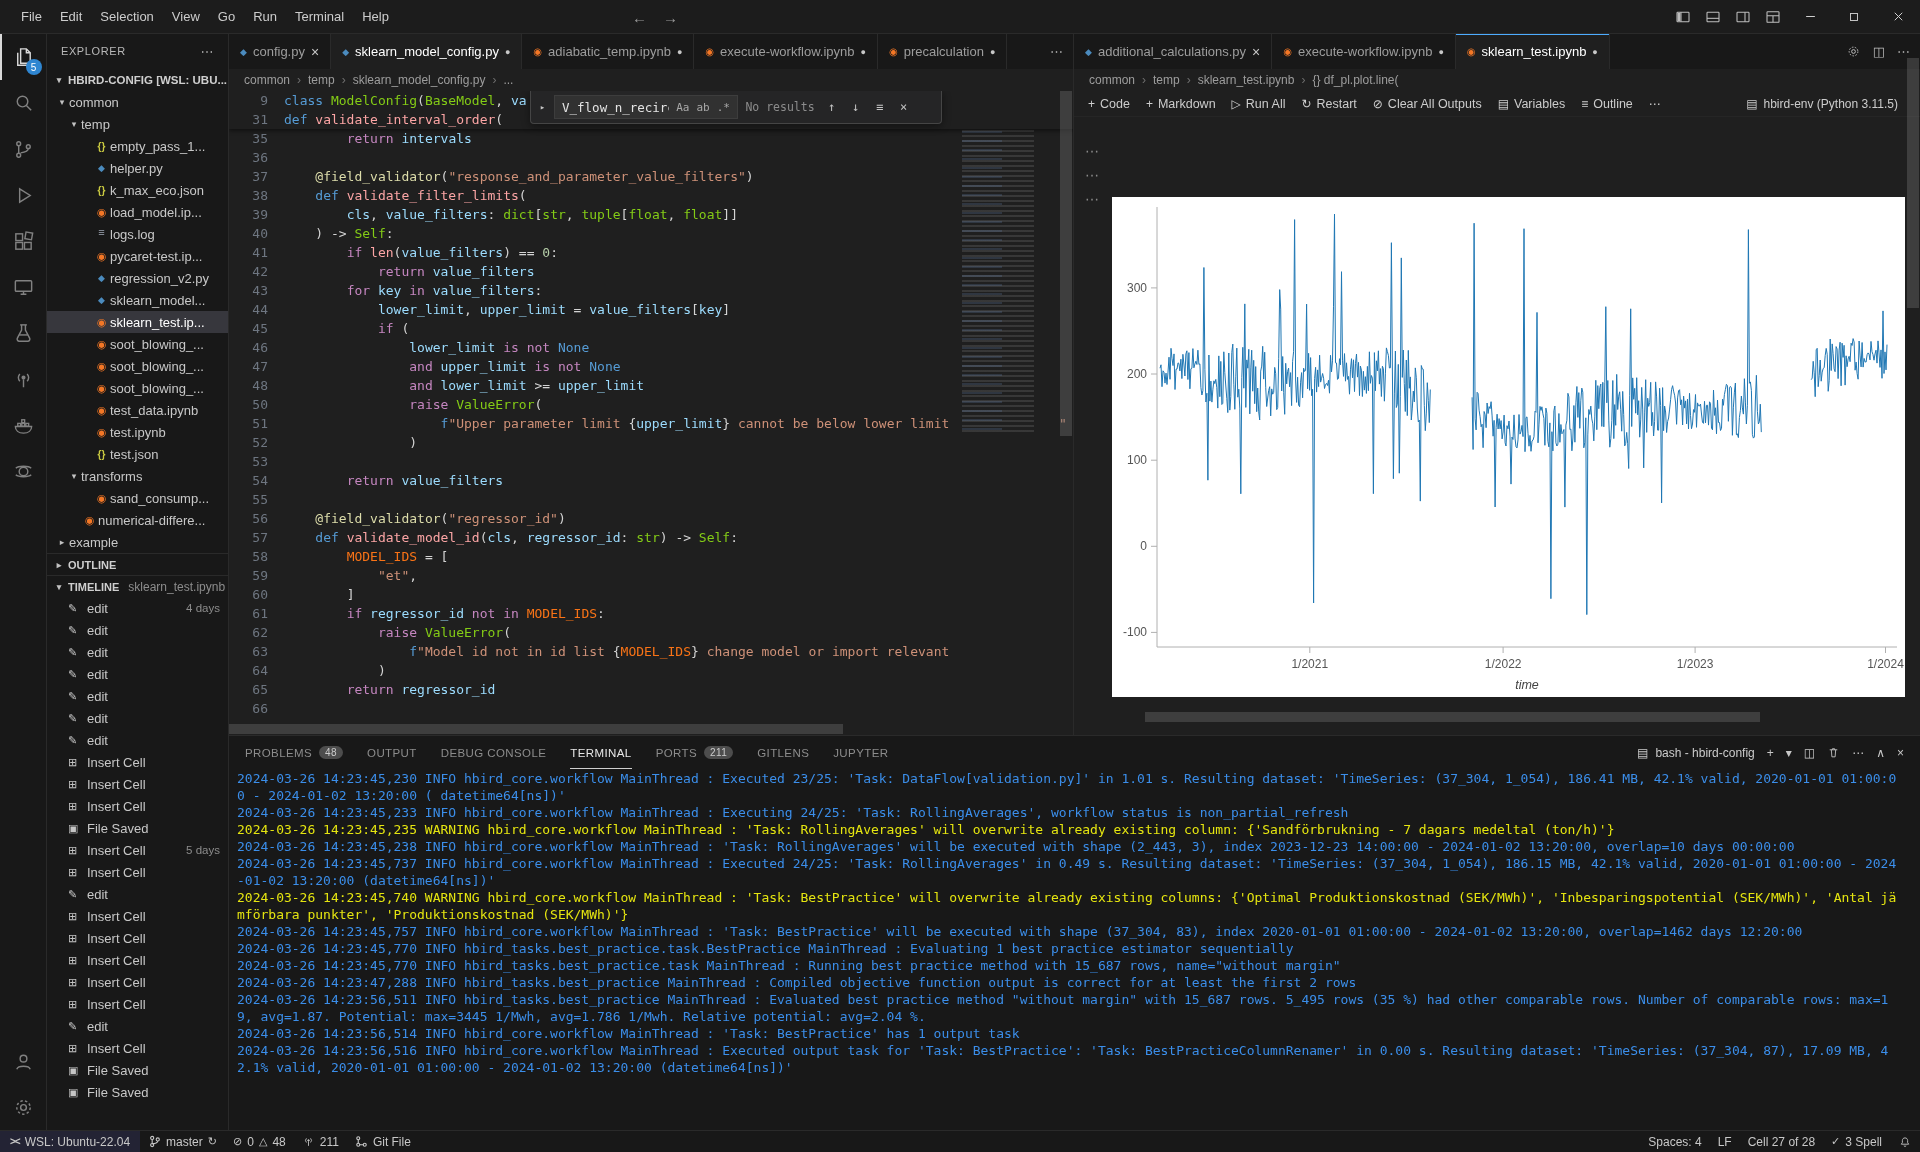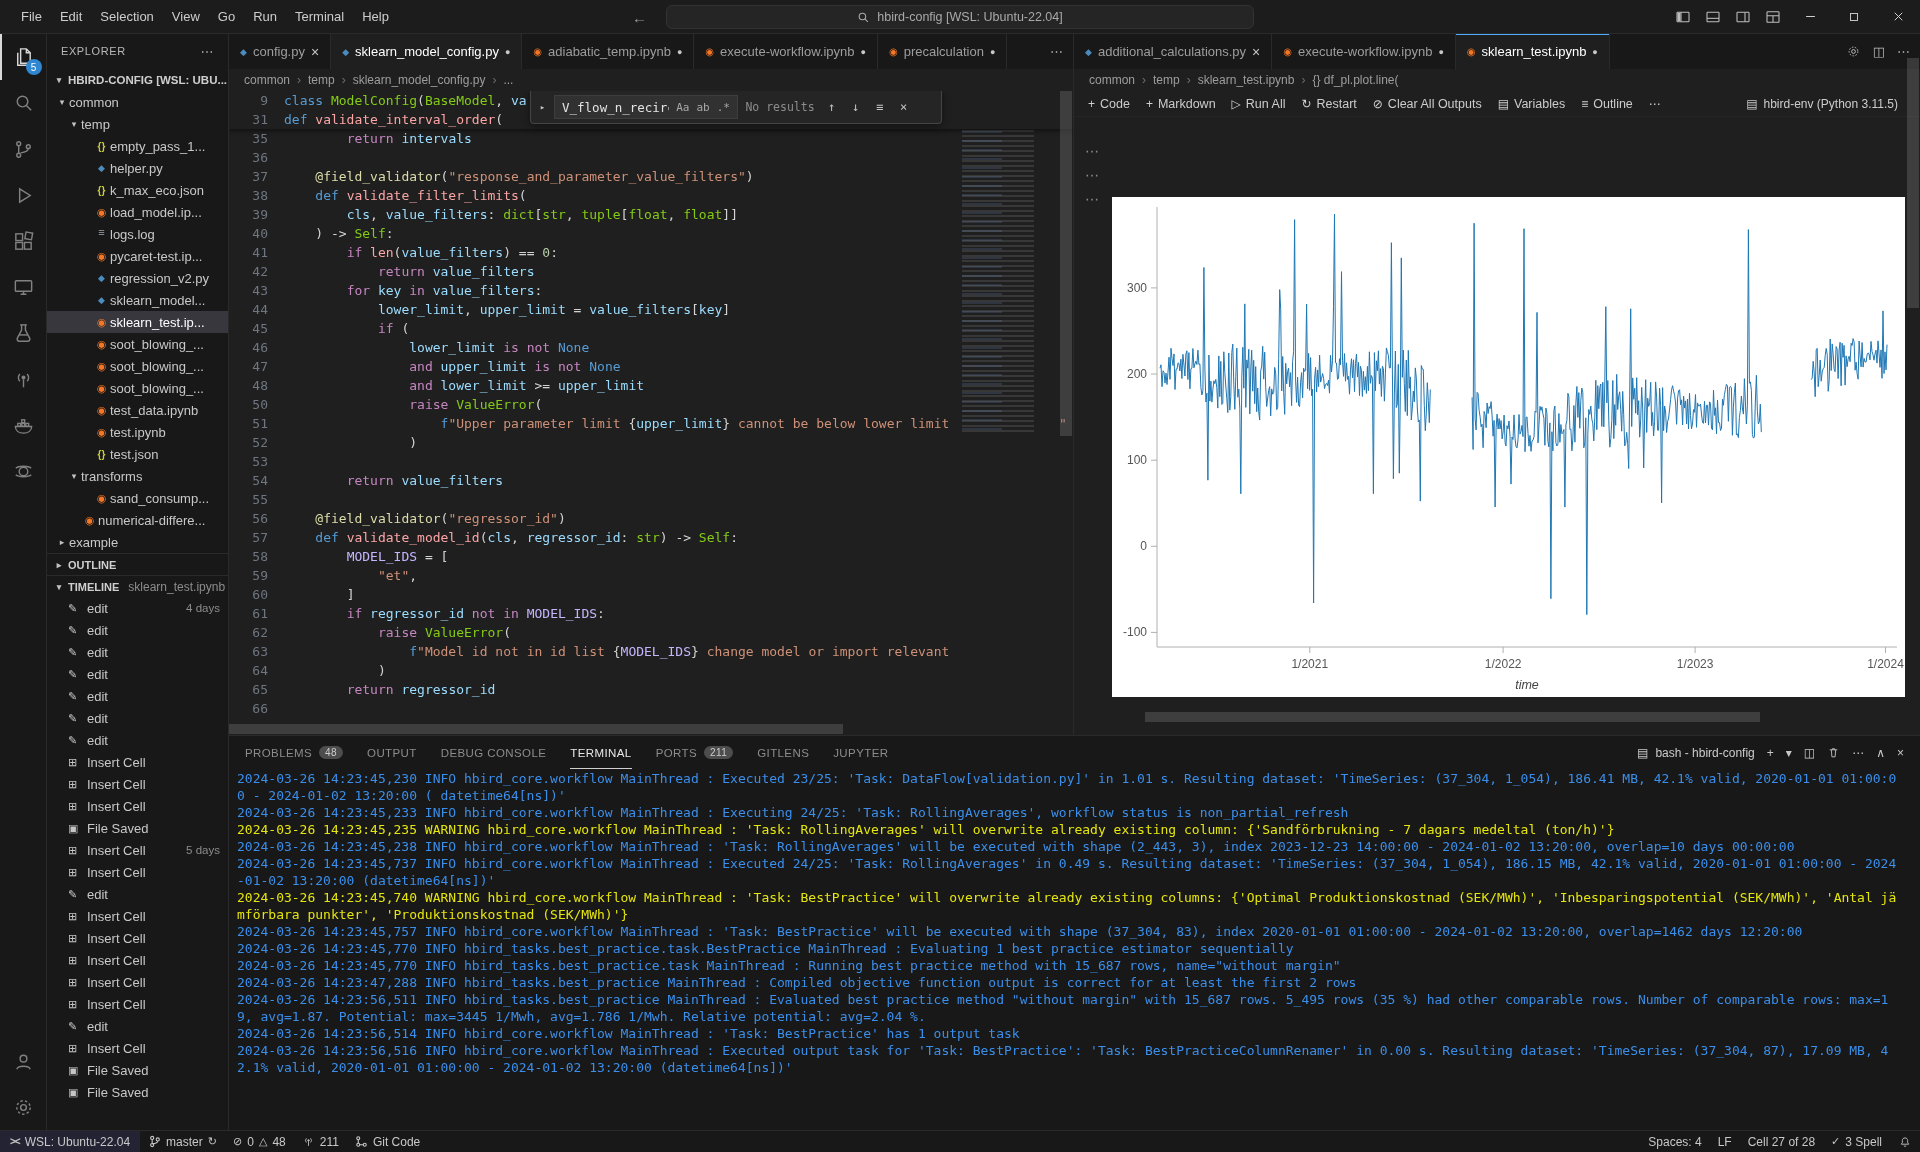--- a/index.html
+++ b/index.html
@@ -65,21 +65,21 @@
   .breadcrumb{height:22px;display:flex;align-items:center;gap:7px;padding:0 15px;font-size:12px;color:#9d9d9d;background:#1f1f1f;white-space:nowrap;overflow:hidden}
   .crumb-sep{color:#6e6e6e}
 
   
   .editor-body{position:absolute;top:57px;left:0;right:0;bottom:0;font-family:"DejaVu Sans Mono",monospace;font-size:13px;line-height:19px;overflow:hidden}
   .sticky{position:relative;z-index:6;background:#1f1f1f;box-shadow:0 2px 4px rgba(0,0,0,.45)}
   .code-line{display:flex;height:19px;white-space:pre}
   .gutter{width:55px;flex:none;text-align:right;padding-right:16px;color:#6e7681}
   .ltext{flex:1;overflow:hidden}
   .tok-kw{color:#569cd6}.tok-kw2{color:#c586c0}.tok-fn{color:#fca5a5}.tok-dec{color:#dcdcaa}
-  .tok-type{color:#84cc16}.tok-var{color:#9cdcfe}.tok-const{color:#c4b5fd}.tok-str{color:#ce9178}
+  .tok-type{color:#84cc16}.tok-var{color:#9cdcfe}.tok-const{color:#f97316}.tok-str{color:#ce9178}
   .tok-num{color:#b5cea8}.tok-pun{color:#d4d4d4}.tok-op{color:#d4d4d4}.tok-plain{color:#d4d4d4}
 
   .find-widget{position:absolute;top:0;right:131px;width:412px;height:33px;background:#252526;border:1px solid #454545;border-top:none;border-radius:0 0 4px 4px;display:flex;align-items:center;padding:0 5px;gap:5px;z-index:10;box-shadow:0 2px 8px rgba(0,0,0,.45)}
   .find-toggle{width:13px;text-align:center;color:#c5c5c5;font-size:9px}
   .find-input{width:184px;height:24px;flex:none;background:#313131;border:1px solid #3d3d3d;display:flex;align-items:center;padding:0 7px;gap:7px;color:#e3e3e3;font-size:12.5px}
   .find-input .val{flex:1;overflow:hidden;white-space:nowrap}
   .find-opt{color:#a8a8a8;font-size:11px;font-family:"DejaVu Sans Mono",monospace}
   .find-results{color:#8c8c8c;font-size:11.5px;width:74px;text-align:center}
   .find-btn{color:#c5c5c5;width:19px;text-align:center;font-size:12px}
   .minimap{position:absolute;top:0;right:14px;width:103px;bottom:12px;background:#1f1f1f;z-index:4}
@@ -136,27 +136,20 @@
         <div class="menu-item">Selection</div>
         <div class="menu-item">View</div>
         <div class="menu-item">Go</div>
         <div class="menu-item">Run</div>
         <div class="menu-item">Terminal</div>
         <div class="menu-item">Help</div>
       </div>
     <div class="nav-arrows">
       <span>←</span>
       <span>→</span>
-    </div>
-    <div class="search-box">
-      <svg width="13" height="13" viewBox="0 0 24 24">
-          <circle cx="10" cy="10" r="6" fill="none" stroke="#a9a9a9" stroke-width="2"></circle>
-          <path d="M14.5 14.5L20 20" stroke="#a9a9a9" stroke-width="2"></path>
-        </svg>
-      <span>hbird-config [WSL: Ubuntu-22.04]</span>
     </div>
     <div class="win-icons">
       <span class="layout-btn">
           <svg width="16" height="16" viewBox="0 0 24 24" fill="none" stroke="currentColor" stroke-width="1.6">
             <rect x="3" y="5" width="18" height="14" rx="1"></rect>
             <path d="M9 5v14"></path>
             <path d="M3.8 5.8h4.4v12.4H3.8z" fill="currentColor" stroke="none"></path>
           </svg>
         </span>
       <span class="layout-btn">
@@ -815,21 +808,21 @@
         </svg>
       <span>211</span>
     </div>
     <div class="sb-item">
       <svg width="13" height="13" viewBox="0 0 14 14" fill="none" stroke="currentColor" stroke-width="1.2">
           <circle cx="3.5" cy="3.5" r="1.6"></circle>
           <circle cx="3.5" cy="10.5" r="1.6"></circle>
           <circle cx="10.5" cy="10.5" r="1.6"></circle>
           <path d="M3.5 5.1v3.8M8.9 10.5H5.1"></path>
         </svg>
-      <span>Git Code</span>
+      <span>Git File</span>
     </div>
     <div class="sb-right">
       <div class="sb-item">
           <span>Spaces: 4</span>
         </div>
       <div class="sb-item">
           <span>LF</span>
         </div>
       <div class="sb-item">
           <span>Cell 27 of 28</span>

